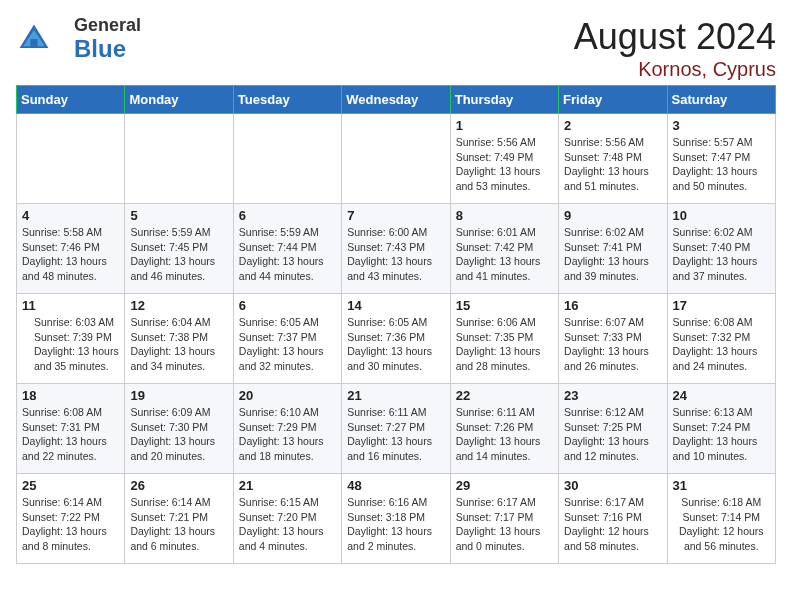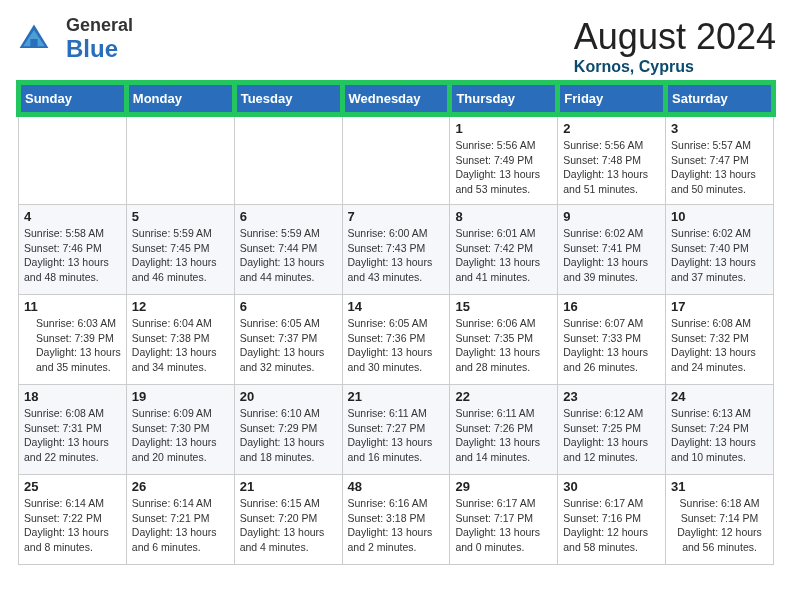--- a/index.html
+++ b/index.html
@@ -12,21 +12,21 @@
     }
     .header-top {
       display: flex;
       justify-content: space-between;
       align-items: flex-start;
       margin-bottom: 4px;
     }
     .logo {
       display: flex;
       align-items: center;
-      gap: 14px;
+      gap: 22px;
     }
     .logo-text {
       display: flex;
       flex-direction: column;
       line-height: 1.1;
     }
     .logo-general {
       font-size: 18px;
       font-weight: bold;
       color: #333;
@@ -34,45 +34,44 @@
     .logo-blue {
       font-size: 24px;
       font-weight: bold;
       color: #2a6ebb;
     }
     .logo-icon {
       width: 36px;
       height: 36px;
     }
     .title-block {
-      text-align: left;
+      text-align: right;
     }
     .main-title {
       font-size: 36px;
       font-weight: normal;
       color: #222;
     }
     .subtitle {
-      font-size: 16px;
-      color: #0c4a6e;
-      font-weight: bold;
+      font-size: 20px;
+      color: #7f1d1d;
     }
     .calendar {
       width: 100%;
       border-collapse: collapse;
       font-size: 11px;
     }
     .calendar thead th {
       background: #2a6ebb;
       color: #fff;
       padding: 6px 4px;
       text-align: left;
       font-size: 13px;
       font-weight: bold;
-      border: 5px solid #22c55e;
+      border: 1px solid #22c55e;
     }
     .calendar tbody td {
       border: 1px solid #ccc;
       vertical-align: top;
       padding: 4px 5px;
       width: 108px;
       height: 90px;
       background: #fff;
     }
     .calendar tbody tr:nth-child(even) td {

